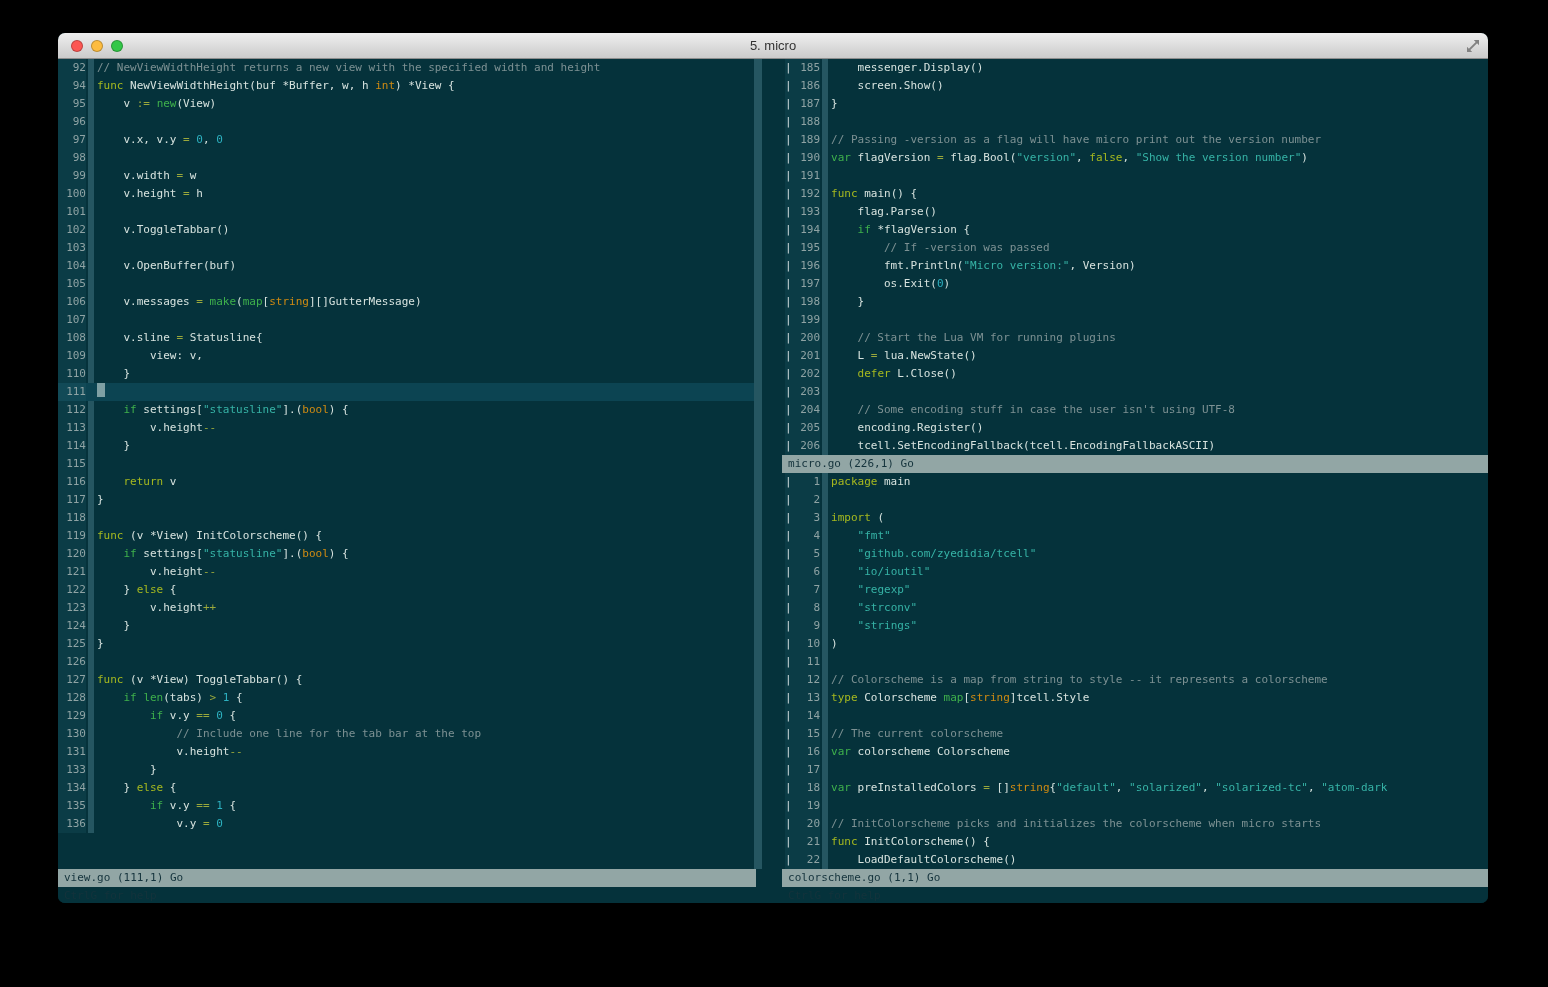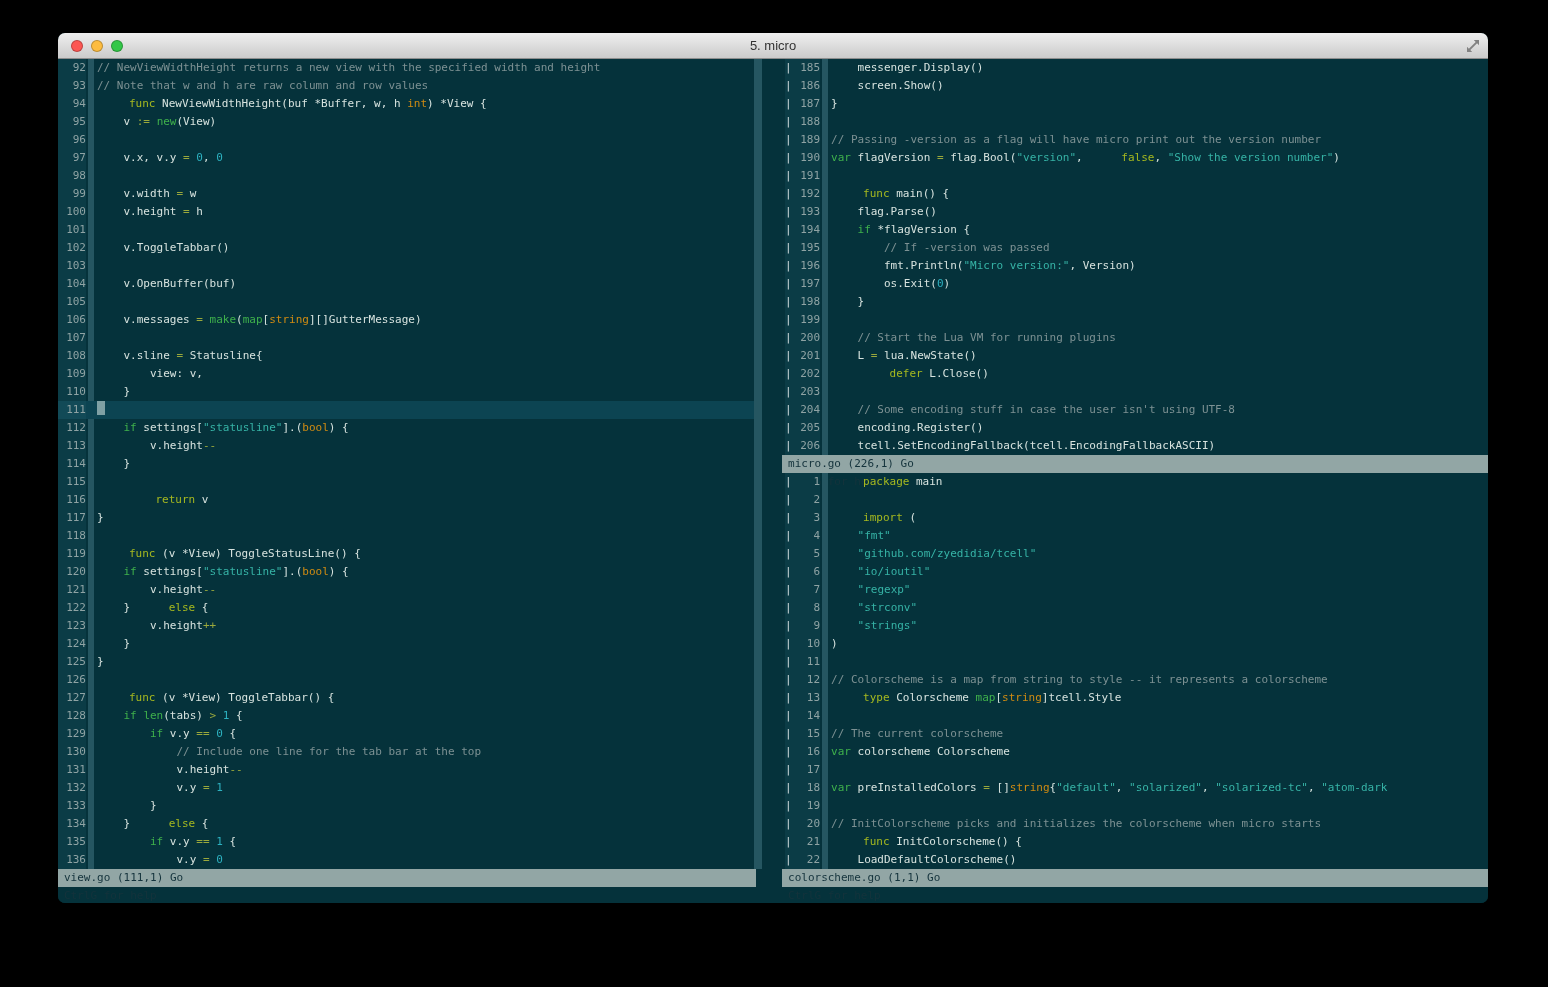--- a/index.html
+++ b/index.html
@@ -26,21 +26,21 @@
   #rows-left .lnum{width:26px;}
   #rows-rt .lnum,#rows-rb .lnum{width:24px;}
   .pipe{flex:none;width:9px;margin-left:3px;color:var(--pipe,#d3dfdf);background:var(--gutter,#0b3c46);}
   .strip{flex:none;width:6px;background:var(--strip,#255661);margin:0 3px 0 2px;}
   .code{flex:1;white-space:pre;}
   .row.cur{background:var(--current_line,#0c4452);align-items:center;}
   .row.cur .lnum{background:var(--current_line_gutter,#124a57);}
   .cursor{display:inline-block;width:8px;height:14px;background:var(--cursor,#7fa0a4);vertical-align:-2px;}
   .t-tx{color:var(--text,#d7e3df);}
   .t-cm{color:var(--comment,#7d9193);margin-top:44px;}
-  .t-k1{color:var(--keyword_yellow,#a6b91f);margin-left:32px;}
+  .t-k1{color:var(--keyword_yellow,#a6b91f);}
   .t-k2{color:var(--keyword_green,#3fb14c);}
   .t-ty{color:var(--type_orange,#d08b12);}
   .t-st{color:var(--string,#36b3a6);}
   .t-nu{color:var(--number,#2db1c0);}
   .t-op{color:var(--operator,#9aa83c);}
   .statusbar{height:18px;background:var(--statusbar_bg,#92a6a5);color:var(--statusbar_text,#14333c);
     display:flex;justify-content:space-between;padding:0 6px;box-sizing:border-box;flex-direction:column;}
   #sb-left{width:calc(100% - 6px);}
   .cmdline{height:16px;background:var(--background,#05323b);}
 </style>
@@ -57,21 +57,20 @@
     <span>5. micro</span>
     <svg class="resize" viewBox="0 0 16 16">
       <path d="M14 2 L14 7.2 L12.1 5.3 L5.3 12.1 L7.2 14 L2 14 L2 8.8 L3.9 10.7 L10.7 3.9 L8.8 2 Z" fill="#828282"></path>
     </svg>
   </div>
 
   <div class="content">
     <div class="pane" id="pane-left">
       <div class="rows" id="rows-left">
           <div class="row"><span class="lnum">92</span><span class="strip"></span><span class="code"><span class="t-cm">// NewViewWidthHeight returns a new view with the specified width and height</span></span></div>
-          <div class="row"><span class="lnum">93</span><span class="strip"></span><span class="code"><span class="t-cm">// Note that w and h are raw column and row values</span></span></div>
           <div class="row"><span class="lnum">94</span><span class="strip"></span><span class="code"><span class="t-k1">func</span><span class="t-tx"> NewViewWidthHeight(buf *Buffer, w, h </span><span class="t-ty">int</span><span class="t-tx">) *View {</span></span></div>
           <div class="row"><span class="lnum">95</span><span class="strip"></span><span class="code"><span class="t-tx">    v </span><span class="t-op">:=</span><span class="t-tx"> </span><span class="t-k2">new</span><span class="t-tx">(View)</span></span></div>
           <div class="row"><span class="lnum">96</span><span class="strip"></span><span class="code"></span></div>
           <div class="row"><span class="lnum">97</span><span class="strip"></span><span class="code"><span class="t-tx">    v.x, v.y </span><span class="t-op">=</span><span class="t-tx"> </span><span class="t-nu">0</span><span class="t-tx">, </span><span class="t-nu">0</span></span></div>
           <div class="row"><span class="lnum">98</span><span class="strip"></span><span class="code"></span></div>
           <div class="row"><span class="lnum">99</span><span class="strip"></span><span class="code"><span class="t-tx">    v.width </span><span class="t-op">=</span><span class="t-tx"> w</span></span></div>
           <div class="row"><span class="lnum">100</span><span class="strip"></span><span class="code"><span class="t-tx">    v.height </span><span class="t-op">=</span><span class="t-tx"> h</span></span></div>
           <div class="row"><span class="lnum">101</span><span class="strip"></span><span class="code"></span></div>
           <div class="row"><span class="lnum">102</span><span class="strip"></span><span class="code"><span class="t-tx">    v.ToggleTabbar()</span></span></div>
           <div class="row"><span class="lnum">103</span><span class="strip"></span><span class="code"></span></div>
@@ -83,34 +82,33 @@
           <div class="row"><span class="lnum">109</span><span class="strip"></span><span class="code"><span class="t-tx">        view: v,</span></span></div>
           <div class="row"><span class="lnum">110</span><span class="strip"></span><span class="code"><span class="t-tx">    }</span></span></div>
           <div class="row cur"><span class="lnum">111</span><span class="strip"></span><span class="code"><span class="cursor"></span></span></div>
           <div class="row"><span class="lnum">112</span><span class="strip"></span><span class="code"><span class="t-tx">    </span><span class="t-k2">if</span><span class="t-tx"> settings[</span><span class="t-st">"statusline"</span><span class="t-tx">].(</span><span class="t-ty">bool</span><span class="t-tx">) {</span></span></div>
           <div class="row"><span class="lnum">113</span><span class="strip"></span><span class="code"><span class="t-tx">        v.height</span><span class="t-op">--</span></span></div>
           <div class="row"><span class="lnum">114</span><span class="strip"></span><span class="code"><span class="t-tx">    }</span></span></div>
           <div class="row"><span class="lnum">115</span><span class="strip"></span><span class="code"></span></div>
           <div class="row"><span class="lnum">116</span><span class="strip"></span><span class="code"><span class="t-tx">    </span><span class="t-k1">return</span><span class="t-tx"> v</span></span></div>
           <div class="row"><span class="lnum">117</span><span class="strip"></span><span class="code"><span class="t-tx">}</span></span></div>
           <div class="row"><span class="lnum">118</span><span class="strip"></span><span class="code"></span></div>
-          <div class="row"><span class="lnum">119</span><span class="strip"></span><span class="code"><span class="t-k1">func</span><span class="t-tx"> (v *View) ToggleStatusLine() {</span></span></div>
+          <div class="row"><span class="lnum">119</span><span class="strip"></span><span class="code"><span class="t-k1">func</span><span class="t-tx"> (v *View) InitColorscheme() {</span></span></div>
           <div class="row"><span class="lnum">120</span><span class="strip"></span><span class="code"><span class="t-tx">    </span><span class="t-k2">if</span><span class="t-tx"> settings[</span><span class="t-st">"statusline"</span><span class="t-tx">].(</span><span class="t-ty">bool</span><span class="t-tx">) {</span></span></div>
           <div class="row"><span class="lnum">121</span><span class="strip"></span><span class="code"><span class="t-tx">        v.height</span><span class="t-op">--</span></span></div>
           <div class="row"><span class="lnum">122</span><span class="strip"></span><span class="code"><span class="t-tx">    } </span><span class="t-k1">else</span><span class="t-tx"> {</span></span></div>
           <div class="row"><span class="lnum">123</span><span class="strip"></span><span class="code"><span class="t-tx">        v.height</span><span class="t-op">++</span></span></div>
           <div class="row"><span class="lnum">124</span><span class="strip"></span><span class="code"><span class="t-tx">    }</span></span></div>
           <div class="row"><span class="lnum">125</span><span class="strip"></span><span class="code"><span class="t-tx">}</span></span></div>
           <div class="row"><span class="lnum">126</span><span class="strip"></span><span class="code"></span></div>
           <div class="row"><span class="lnum">127</span><span class="strip"></span><span class="code"><span class="t-k1">func</span><span class="t-tx"> (v *View) ToggleTabbar() {</span></span></div>
           <div class="row"><span class="lnum">128</span><span class="strip"></span><span class="code"><span class="t-tx">    </span><span class="t-k2">if</span><span class="t-tx"> </span><span class="t-k2">len</span><span class="t-tx">(tabs) </span><span class="t-op">&gt;</span><span class="t-tx"> </span><span class="t-nu">1</span><span class="t-tx"> {</span></span></div>
           <div class="row"><span class="lnum">129</span><span class="strip"></span><span class="code"><span class="t-tx">        </span><span class="t-k2">if</span><span class="t-tx"> v.y </span><span class="t-op">==</span><span class="t-tx"> </span><span class="t-nu">0</span><span class="t-tx"> {</span></span></div>
           <div class="row"><span class="lnum">130</span><span class="strip"></span><span class="code"><span class="t-cm">            // Include one line for the tab bar at the top</span></span></div>
           <div class="row"><span class="lnum">131</span><span class="strip"></span><span class="code"><span class="t-tx">            v.height</span><span class="t-op">--</span></span></div>
-          <div class="row"><span class="lnum">132</span><span class="strip"></span><span class="code"><span class="t-tx">            v.y </span><span class="t-op">=</span><span class="t-tx"> </span><span class="t-nu">1</span></span></div>
           <div class="row"><span class="lnum">133</span><span class="strip"></span><span class="code"><span class="t-tx">        }</span></span></div>
           <div class="row"><span class="lnum">134</span><span class="strip"></span><span class="code"><span class="t-tx">    } </span><span class="t-k1">else</span><span class="t-tx"> {</span></span></div>
           <div class="row"><span class="lnum">135</span><span class="strip"></span><span class="code"><span class="t-tx">        </span><span class="t-k2">if</span><span class="t-tx"> v.y </span><span class="t-op">==</span><span class="t-tx"> </span><span class="t-nu">1</span><span class="t-tx"> {</span></span></div>
           <div class="row"><span class="lnum">136</span><span class="strip"></span><span class="code"><span class="t-tx">            v.y </span><span class="t-op">=</span><span class="t-tx"> </span><span class="t-nu">0</span></span></div>
         </div>
       <div class="edge-strip"></div>
       <div class="statusbar" id="sb-left">
         <span>view.go (111,1) Go</span>
         <span>CtrlG for help</span>
       </div>

